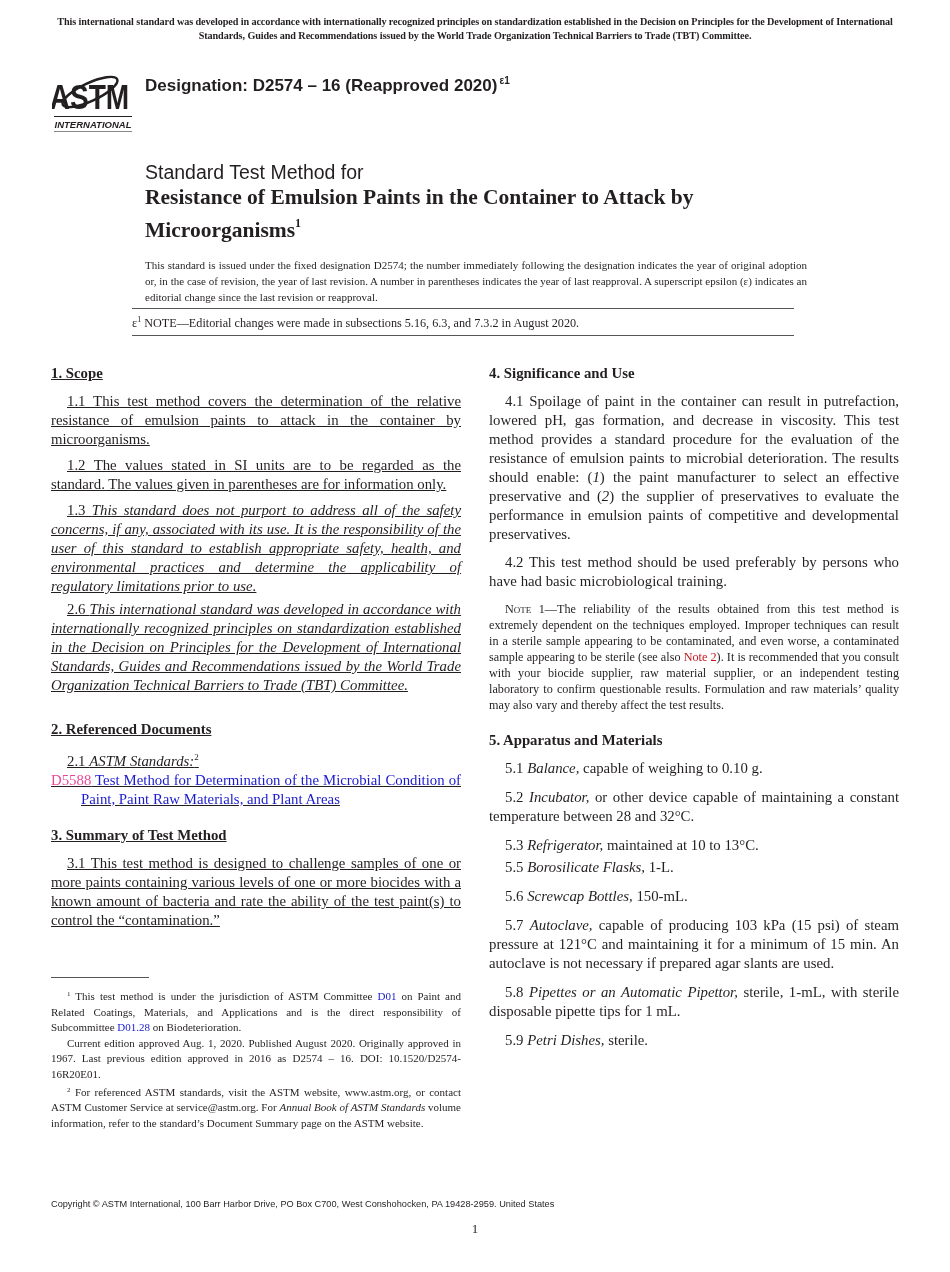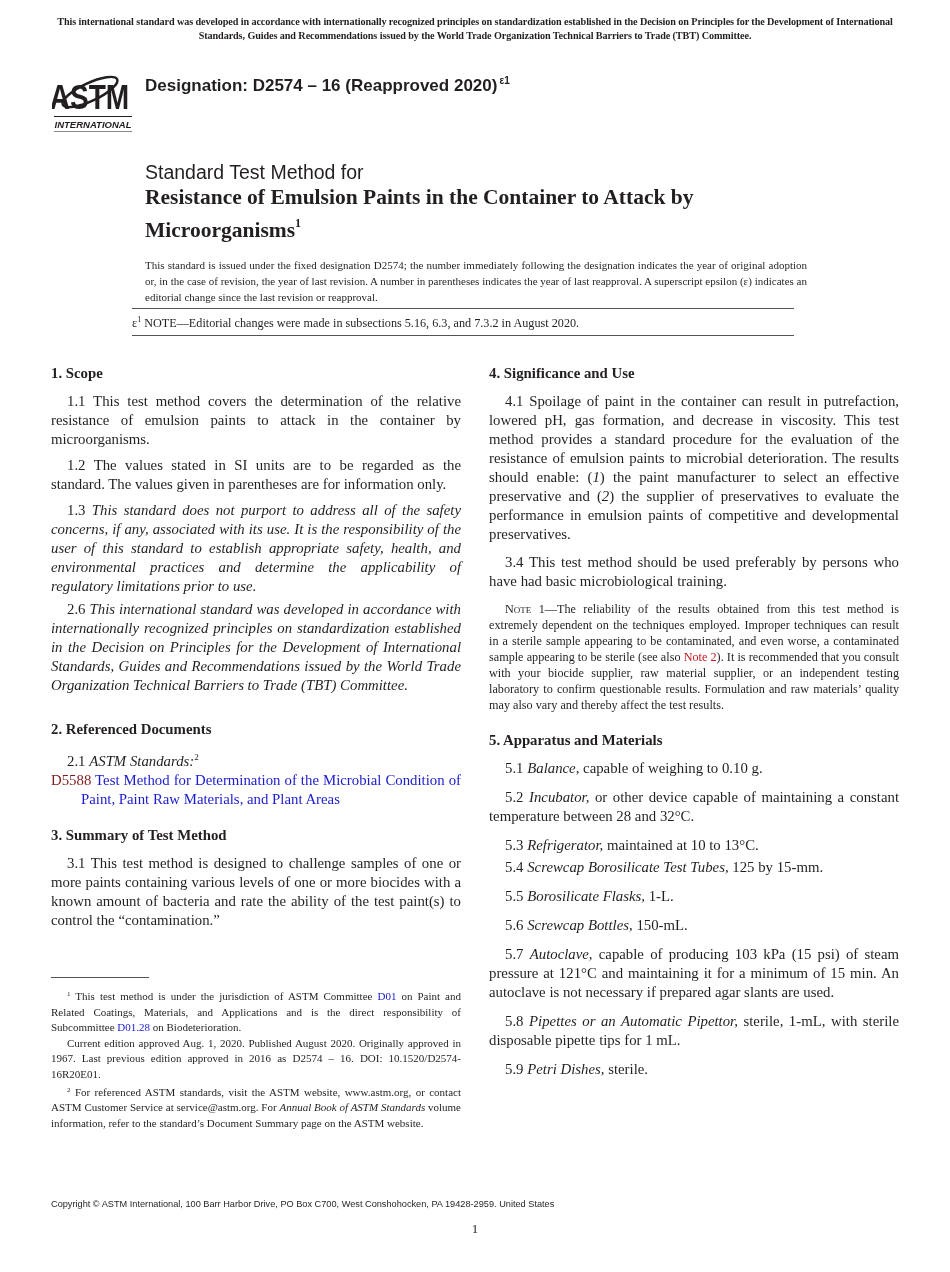--- a/index.html
+++ b/index.html
@@ -29,31 +29,31 @@
       font-size: 11px; line-height: 16px; text-align: justify;
     }
     .editorial-note {
       position: absolute; left: 132px; top: 308px; width: 662px;
       border-top: 1px solid #555; border-bottom: 1px solid #555;
       font-size: 12.2px; line-height: 18px; padding: 2px 0 3px 0;
     }
     .editorial-note sup { font-size: 8px; vertical-align: 5px; }
 
     .col { position: absolute; width: 410px; font-size: 14.8px; line-height: 19px; text-align: justify; }
-    .col-left { left: 51px; top: 364px; }
+    .col-left { left: 51px; top: 364px; text-decoration: underline; }
     .col-right { left: 489px; top: 364px; }
 
     .sec-head { font-weight: bold; font-size: 14.8px; line-height: 19px; margin-bottom: 9px; }
     .para { text-indent: 16px; margin-bottom: 7px; }
     .para.tight { margin-bottom: 4px; }
     .para em, em { font-style: italic; }
 
     .ref-line { text-indent: 16px; }
     .ref-entry { padding-left: 30px; text-indent: -30px; margin-bottom: 17px; text-align: justify; }
-    .ref-code { color: #7f1d1d; }
+    .ref-code { color: #ec4899; }
     .ref-title { color: #1a1ad0; }
     .link-blue { color: #1a1ad0; }
     .link-red { color: #c4161c; }
 
     .note-para {
       font-size: 12.2px; line-height: 16px; text-indent: 16px; margin-top: 10px; margin-bottom: 18px; text-align: justify;
     }
     .small-caps { font-variant: small-caps; }
 
     .footnote-rule { position: absolute; left: 51px; top: 977px; width: 98px; border-top: 1px solid #555; }
@@ -118,28 +118,27 @@
 <div class="footnote-rule"></div>
 <div class="footnotes">
   <div class="fn"><sup>1</sup><span> This test method is under the jurisdiction of ASTM Committee </span><span class="link-blue">D01</span><span> on Paint and Related Coatings, Materials, and Applications and is the direct responsibility of Subcommittee </span><span class="link-blue">D01.28</span><span> on Biodeterioration.</span></div>
   <div class="fn">Current edition approved Aug. 1, 2020. Published August 2020. Originally approved in 1967. Last previous edition approved in 2016 as D2574 – 16. DOI: 10.1520/D2574-16R20E01.</div>
   <div class="fn"><sup>2</sup><span> For referenced ASTM standards, visit the ASTM website, www.astm.org, or contact ASTM Customer Service at service@astm.org. For </span><em>Annual Book of ASTM Standards</em><span> volume information, refer to the standard’s Document Summary page on the ASTM website.</span></div>
 </div>
 
 <div class="col col-right">
   <div class="sec-head">4.  Significance and Use</div>
   <div class="para" style="margin-bottom:9px"><span>4.1 Spoilage of paint in the container can result in putrefaction, lowered pH, gas formation, and decrease in viscosity. This test method provides a standard procedure for the evaluation of the resistance of emulsion paints to microbial deterioration. The results should enable: (</span><em>1</em><span>) the paint manufacturer to select an effective preservative and (</span><em>2</em><span>) the supplier of preservatives to evaluate the performance in emulsion paints of competitive and developmental preservatives.</span></div>
-  <div class="para">3.4  This test method should be used preferably by persons who have had basic microbiological training.</div>
+  <div class="para">4.2  This test method should be used preferably by persons who have had basic microbiological training.</div>
   <div class="note-para"><span class="small-caps">Note 1</span><span>—The reliability of the results obtained from this test method is extremely dependent on the techniques employed. Improper techniques can result in a sterile sample appearing to be contaminated, and even worse, a contaminated sample appearing to be sterile (see also </span><span class="link-red">Note 2</span><span>). It is recommended that you consult with your biocide supplier, raw material supplier, or an independent testing laboratory to confirm questionable results. Formulation and raw materials’ quality may also vary and thereby affect the test results.</span></div>
 
   <div class="sec-head">5.  Apparatus and Materials</div>
   <div class="para" style="margin-bottom:10px"><span>5.1  </span><em>Balance,</em><span> capable of weighing to 0.10 g.</span></div>
   <div class="para" style="margin-bottom:10px"><span>5.2  </span><em>Incubator,</em><span> or other device capable of maintaining a constant temperature between 28 and 32°C.</span></div>
   <div class="para" style="margin-bottom:3px"><span>5.3  </span><em>Refrigerator,</em><span> maintained at 10 to 13°C.</span></div>
-  <div class="para" style="margin-bottom:10px"><span>5.4  </span><em>Screwcap Borosilicate Test Tubes,</em><span> 125 by 15-mm.</span></div>
   <div class="para" style="margin-bottom:10px"><span>5.5  </span><em>Borosilicate Flasks,</em><span> 1-L.</span></div>
   <div class="para" style="margin-bottom:10px"><span>5.6  </span><em>Screwcap Bottles,</em><span> 150-mL.</span></div>
   <div class="para" style="margin-bottom:10px"><span>5.7 </span><em>Autoclave,</em><span> capable of producing 103 kPa (15 psi) of steam pressure at 121°C and maintaining it for a minimum of 15 min. An autoclave is not necessary if prepared agar slants are used.</span></div>
   <div class="para" style="margin-bottom:10px"><span>5.8 </span><em>Pipettes or an Automatic Pipettor,</em><span> sterile, 1-mL, with sterile disposable pipette tips for 1 mL.</span></div>
   <div class="para" style="margin-bottom:10px"><span>5.9  </span><em>Petri Dishes,</em><span> sterile.</span></div>
 </div>
 
 <div class="copyright">Copyright © ASTM International, 100 Barr Harbor Drive, PO Box C700, West Conshohocken, PA 19428-2959. United States</div>
 <div class="page-number">1</div>
 

